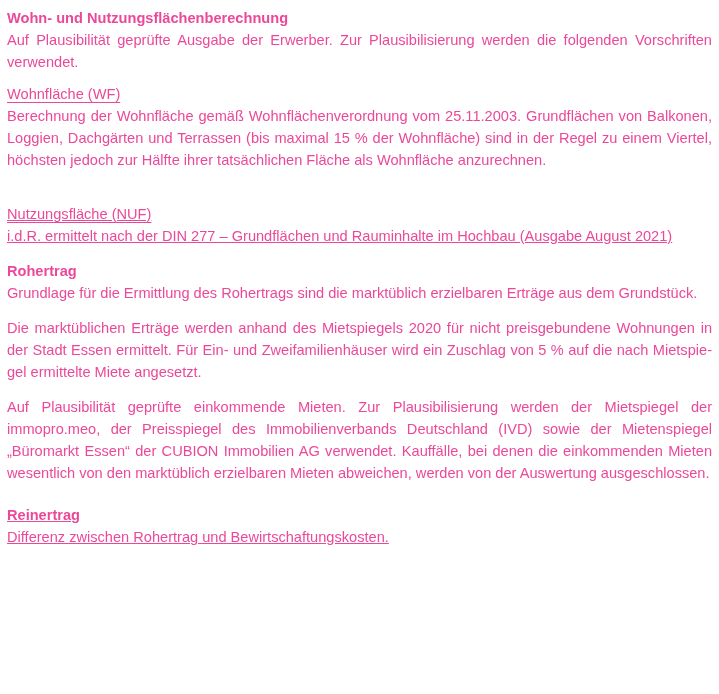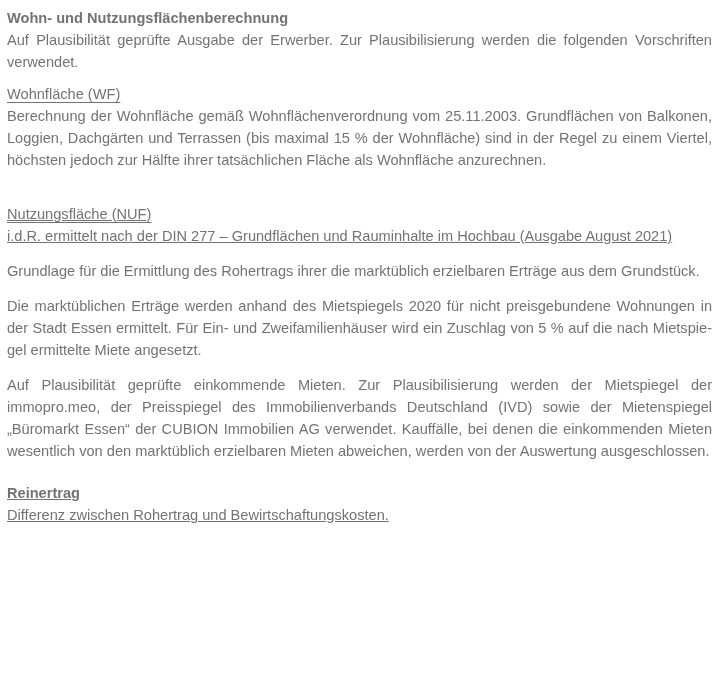--- a/index.html
+++ b/index.html
@@ -7,21 +7,21 @@
   .page {
     position: relative;
     width: 719px;
     height: 694px;
     background: #ffffff;
     padding: 7px 7px 0 7px;
     overflow: hidden;
     font-family: "Liberation Sans", sans-serif;
     font-size: 14.6px;
     line-height: 22px;
-    color: #737373;
+    color: #ec4899;
   }
   .sec { margin-top: 13px; }
   .sec.first { margin-top: 0; }
   .sec.gap-small { margin-top: 10px; }
   .sec.gap-large { margin-top: 32px; text-decoration: underline; }
   .sec.gap-medium { margin-top: 20px; text-decoration: underline; }
   .sec-heading { display: block; }
   .sec-heading.bold { font-weight: 700; }
   .sec-heading.underline {
     font-weight: 400;
@@ -48,21 +48,22 @@
     <span class="sec-heading underline">Wohnfläche (WF)</span>
     <div class="sec-body">Berechnung der Wohnfläche gemäß Wohnflächenverordnung vom 25.11.2003. Grundflächen von Balkonen, Loggien, Dachgärten und Terrassen (bis maximal 15 % der Wohnfläche) sind in der Regel zu einem Viertel, höchsten jedoch zur Hälfte ihrer tatsächlichen Fläche als Wohnfläche anzurechnen.</div>
   </div>
 
   <div class="sec gap-large">
     <span class="sec-heading underline">Nutzungsfläche (NUF)</span>
     <div class="sec-body">i.d.R. ermittelt nach der DIN 277 – Grundflächen und Rauminhalte im Hochbau (Ausgabe August 2021)</div>
   </div>
 
   <div class="sec">
-    <div class="sec-body">Grundlage für die Ermittlung des Rohertrags ihrer die marktüblich erzielbaren Erträge aus dem Grundstück.</div>
+    <span class="sec-heading bold">Rohertrag</span>
+    <div class="sec-body">Grundlage für die Ermittlung des Rohertrags sind die marktüblich erzielbaren Erträge aus dem Grundstück.</div>
   </div>
 
   <div class="sec">
     <div class="sec-body">Die marktüblichen Erträge werden anhand des Mietspiegels 2020 für nicht preisgebundene Wohnungen in der Stadt Essen ermittelt. Für Ein- und Zweifamilienhäuser wird ein Zuschlag von 5 % auf die nach Mietspie­gel ermittelte Miete angesetzt.</div>
   </div>
 
   <div class="sec">
     <div class="sec-body">Auf Plausibilität geprüfte einkommende Mieten. Zur Plausibilisierung werden der Mietspiegel der immopro.meo, der Preisspiegel des Immobilienverbands Deutschland (IVD) sowie der Mietenspiegel „Büromarkt Essen“ der CUBION Immobilien AG verwendet. Kauffälle, bei denen die einkommenden Mieten wesentlich von den marktüblich erzielbaren Mieten abweichen, werden von der Auswertung ausgeschlossen.</div>
   </div>
 

